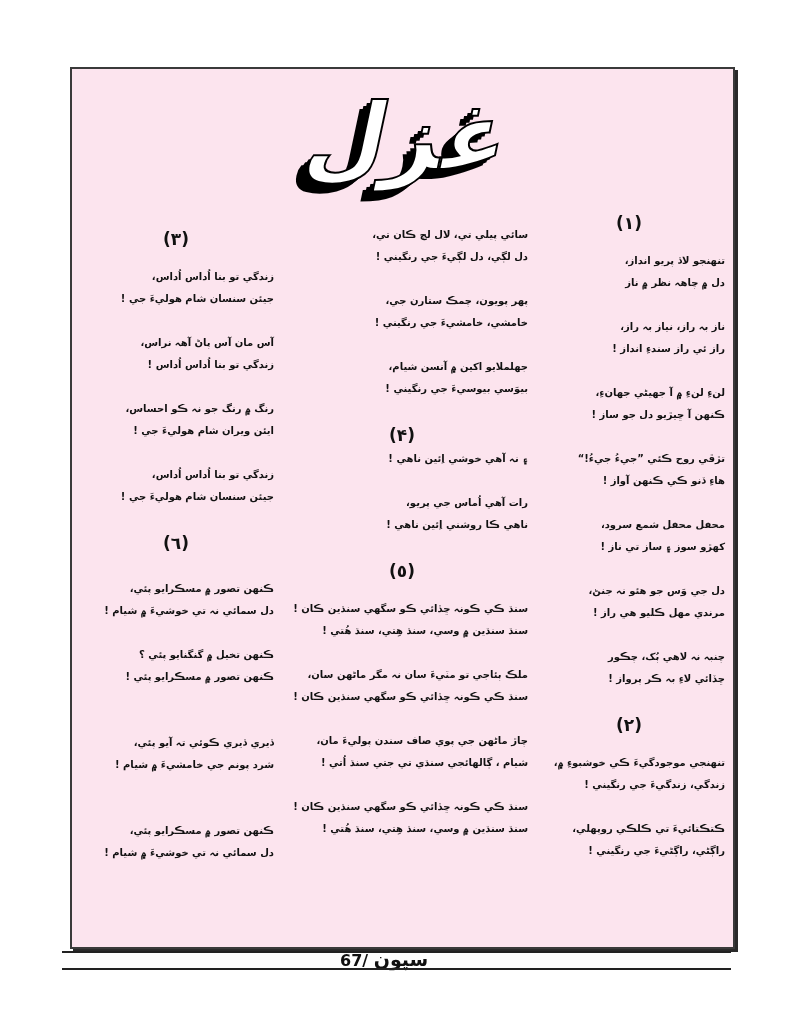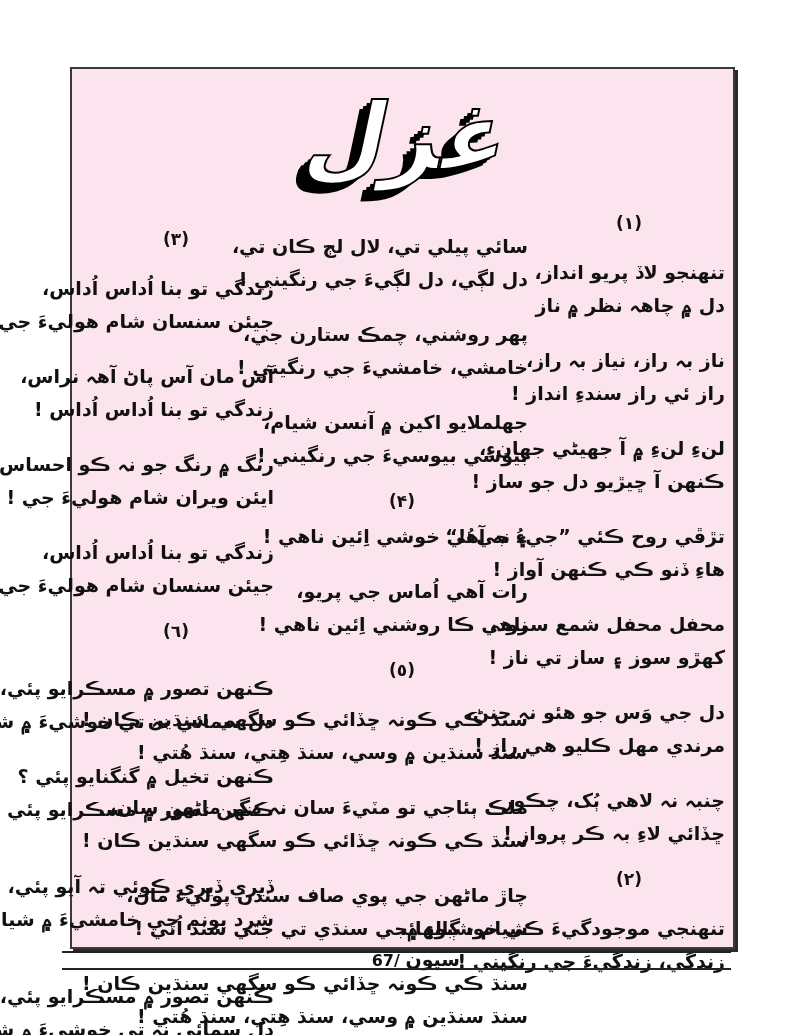--- a/index.html
+++ b/index.html
@@ -14,27 +14,27 @@
                   line-height:120px; color:#ffffff; display:inline-block;
                   transform:skewX(-12deg);
                   -webkit-text-stroke:2px #000;
                   text-shadow:-4px 4px 0 #000, -7px 7px 0 #000, -10px 10px 0 #000; }
     .column { position:absolute; top:210px; direction:rtl; text-align:right; }
     .col-right { left:533px; width:192px; }
     .col-middle { left:276px; width:252px; }
     .col-left { left:78px; width:196px; }
     .num { text-align:center; font-weight:bold; font-size:17px; margin:0; height:26px; line-height:26px; }
     .stanza { margin:0; }
-    .line { font-size:19px; font-weight:bold; line-height:22px; white-space:nowrap; letter-spacing:0.5px;margin-top:11px; }
+    .line { font-size:10px; font-weight:bold; line-height:22px; white-space:nowrap; letter-spacing:0.5px; }
     .spacer-sm { height:14px; }
     .spacer-md { height:22px; }
     .footer-rule-top { position:absolute; left:62px; top:951px; width:669px; height:2px; background:#222; }
     .footer-rule-bot { position:absolute; left:62px; top:968px; width:669px; height:2px; background:#222; }
     .footer-text { position:absolute; left:340px; top:948px; width:120px; height:22px;
-                   text-align:right; font-size:16px; font-weight:bold; line-height:22px; direction:ltr; }
+                   text-align:left; font-size:16px; font-weight:bold; line-height:22px; direction:ltr; }
     .footer-text span { display:inline-block; }
   </style>
 </head>
 <body>
 
 <div class="page-box"></div>
 
 <div class="title">
   <span class="title-text">غزل</span>
 </div>
@@ -77,31 +77,35 @@
     <div class="line">ڇڏائي لاءِ بہ ڪر پرواز !</div>
   </div>
   <div class="spacer-md"></div>
   <div class="num">(٢)</div>
   <div class="spacer-sm"></div>
   <div class="stanza">
     <div class="line">تنهنجي موجودگيءَ ڪي خوشبوءِ ۾،</div>
     <div class="line">زندگي، زندگيءَ جي رنگيني !</div>
   </div>
   <div class="spacer-md"></div>
+  <div class="stanza">
+    <div class="line">ڪتڪتائيءَ تي ڪلڪي روپهلي،</div>
+    <div class="line">راڳڻي، راڳڻيءَ جي رنگيني !</div>
+  </div>
 </div>
 
 <div class="column col-middle">
   <div class="spacer-sm"></div>
   <div class="stanza">
     <div class="line">سائي پيلي تي، لال لڄ ڪان تي،</div>
     <div class="line">دل لڳي، دل لڳيءَ جي رنگيني !</div>
   </div>
   <div class="spacer-md"></div>
   <div class="stanza">
-    <div class="line">پهر روشني، چمڪ ستارن جي،</div>
+    <div class="line">پهر پويون، چمڪ ستارن جي،</div>
     <div class="line">خامشي، خامشيءَ جي رنگيني !</div>
   </div>
   <div class="spacer-md"></div>
   <div class="stanza">
     <div class="line">جهلملايو اکين ۾ آنسن شيام،</div>
     <div class="line">بيوَسي بيوسيءَ جي رنگيني !</div>
   </div>
   <div class="spacer-md"></div>
   <div class="num">(۴)</div>
   <div class="stanza">

